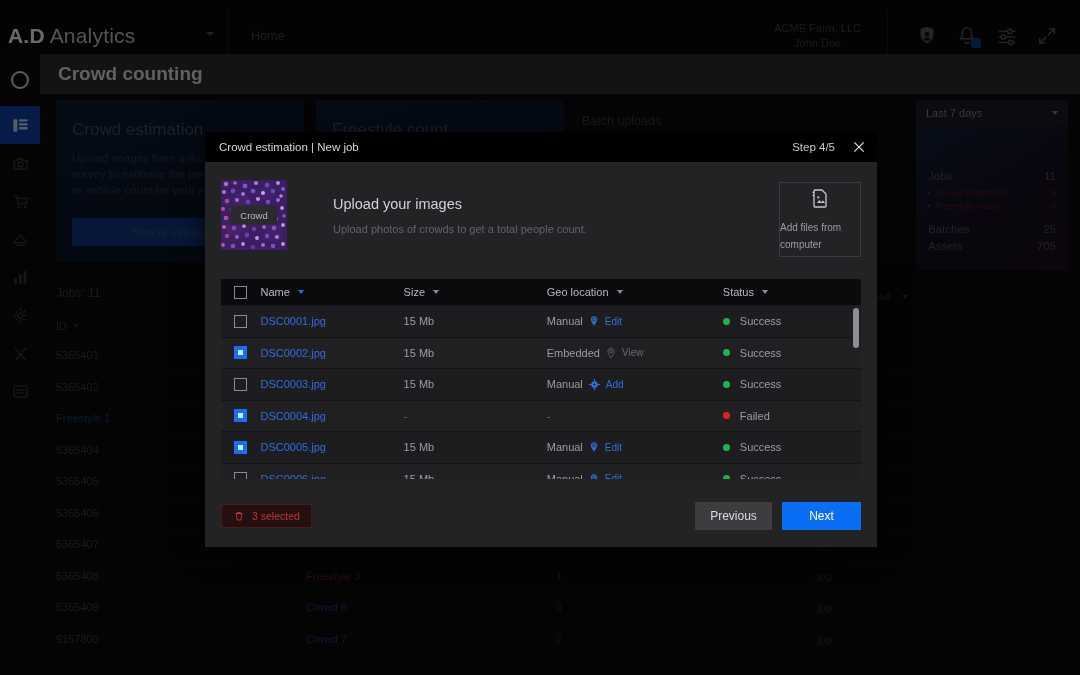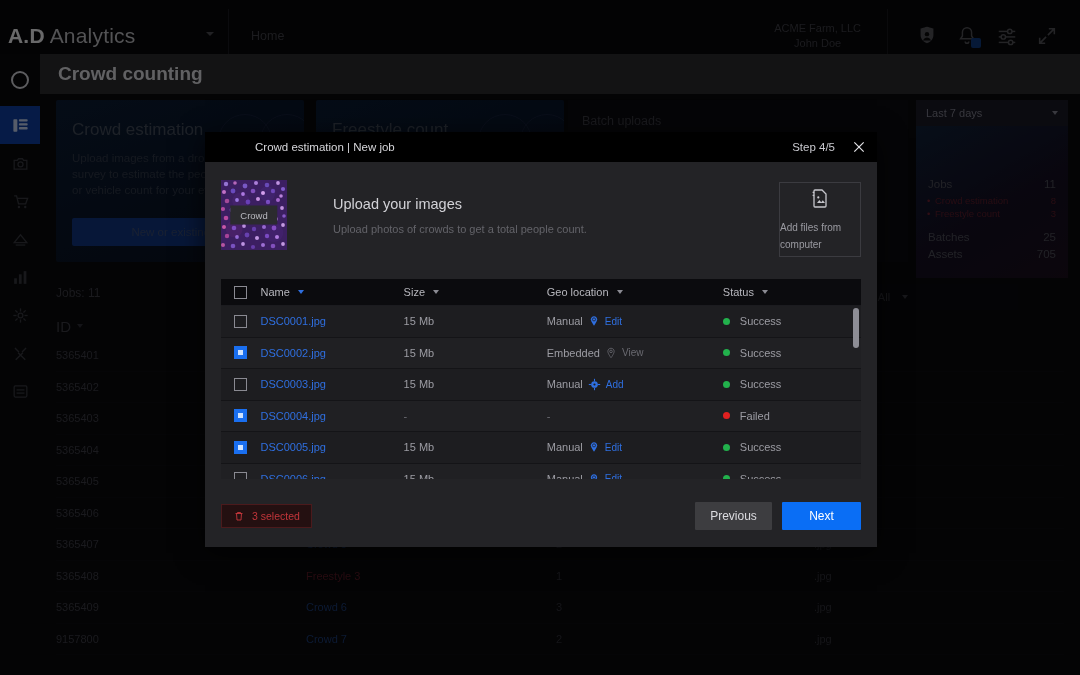--- a/index.html
+++ b/index.html
@@ -85,21 +85,21 @@
   .card-ring {
     position: absolute; border: 1px solid #16203a; border-radius: 50%;
   }
   .panel-batch {
     position: absolute; left: 528px; top: 6px; width: 340px; height: 162px;
     background: #0c0c10;
   }
   .panel-batch .bt { font-size: 12.5px; color: #3a3a42; padding: 14px 0 0 14px; }
 
   .stat-card {
-    position: absolute; right: 12px; top: 22px; width: 152px; height: 162px;
+    position: absolute; right: 12px; top: 14px; width: 152px; height: 162px;
     background: linear-gradient(150deg,#102138 0%, #140f22 55%, #1b0f1c 100%);
     overflow: hidden;
     text-decoration: underline;
   }
   .sel-range {
     position: absolute; right: 12px; top: 6px; width: 152px; height: 26px;
     background: #0b0b10; display: flex; align-items: center; padding: 0 10px;
     font-size: 11px; color: #39393f; z-index: 3;
   }
   .sel-range .cv { margin-left: auto; width:0;height:0;border-left:3.5px solid transparent;border-right:3.5px solid transparent;border-top:4px solid #39393f;}
@@ -120,40 +120,40 @@
   .fl-sel {
     height: 26px; background: #0a0a0e; display: flex; align-items: center;
     padding: 0 10px; font-size: 11px; color: #34343b; position: relative;
   }
   .fl-sel .cv { margin-left: 12px; width:0;height:0;border-left:3.5px solid transparent;border-right:3.5px solid transparent;border-top:4px solid #34343b;}
 
   
   .jobs-head { position: absolute; left: 16px; top: 192px; font-size: 12px; color: #3a3a42; }
   .jobs-table { position: absolute; left: 16px; top: 218px; width: 1008px; }
   .jt-head { height: 28px; display: flex; align-items: center; background: #09090c; }
-  .jt-th { font-size: 15px; color: #3a3a42; display: flex; align-items: center; gap: 6px; text-align: right; }
+  .jt-th { font-size: 11px; color: #3a3a42; display: flex; align-items: center; gap: 6px; text-align: right; }
   .jt-th .cv { width:0;height:0;border-left:3.5px solid transparent;border-right:3.5px solid transparent;border-top:4px solid #2d2d35;}
   .jt-row { height: 31.5px; display: flex; align-items: center; border-bottom: 1px solid #0d0d11; font-size: 11px; }
   .jt-row .c-id { width: 250px; color: #3b3b43; }
   .jt-row .c-name { width: 250px; color: #1b3a72; }
   .jt-row .c-name.err { color: #5a1b26; }
   .jt-row .c-cnt { width: 258px; color: #2f2f37; }
   .jt-row .c-type { color: #2f2f37; }
 
   
   .scrim { position: absolute; inset: 0; background: rgba(0,0,0,.55); }
   .modal {
     position: absolute; left: 205px; top: 132px; width: 672px; height: 415px;
     background: #232326; box-shadow: 0 6px 26px rgba(0,0,0,.7);
   }
   .modal-head {
     height: 30px; background: #000; display: flex; align-items: center;
     padding: 0 8px 0 14px;
   }
-  .modal-title { font-size: 11.5px; color: #d6d6da; margin-left: 36px; }
+  .modal-title { font-size: 11.5px; color: #d6d6da; }
   .modal-step { margin-left: auto; font-size: 11.5px; color: #c9c9cf; padding-right: 14px; }
   .modal-x { width: 20px; height: 20px; display: flex; align-items: center; justify-content: center; }
 
   .modal-body { padding: 18px 16px 0 16px; }
   .upload-row { display: flex; align-items: flex-start; gap: 0; }
   .thumb {
     width: 66px; height: 70px; position: relative; overflow: hidden; flex: 0 0 auto;
     background: radial-gradient(circle at 30% 30%, #7b3fa8 0 12%, transparent 13%),
                 radial-gradient(circle at 70% 20%, #5d4fc9 0 10%, transparent 11%),
                 radial-gradient(circle at 20% 70%, #b0348c 0 11%, transparent 12%),
@@ -462,21 +462,20 @@
               <div class="c-cnt">4</div>
               <div class="c-type">.jpg</div>
             </div>
             <div class="jt-row">
               <div class="c-id">5365402</div>
               <div class="c-name">Crowd 2</div>
               <div class="c-cnt">2</div>
               <div class="c-type">.jpg</div>
             </div>
             <div class="jt-row">
-              <div class="c-id">5365403</div>
               <div class="c-name">Freestyle 1</div>
               <div class="c-cnt">6</div>
               <div class="c-type">.jpg</div>
             </div>
             <div class="jt-row">
               <div class="c-id">5365404</div>
               <div class="c-name">Crowd 3</div>
               <div class="c-cnt">3</div>
               <div class="c-type">.jpg</div>
             </div>

